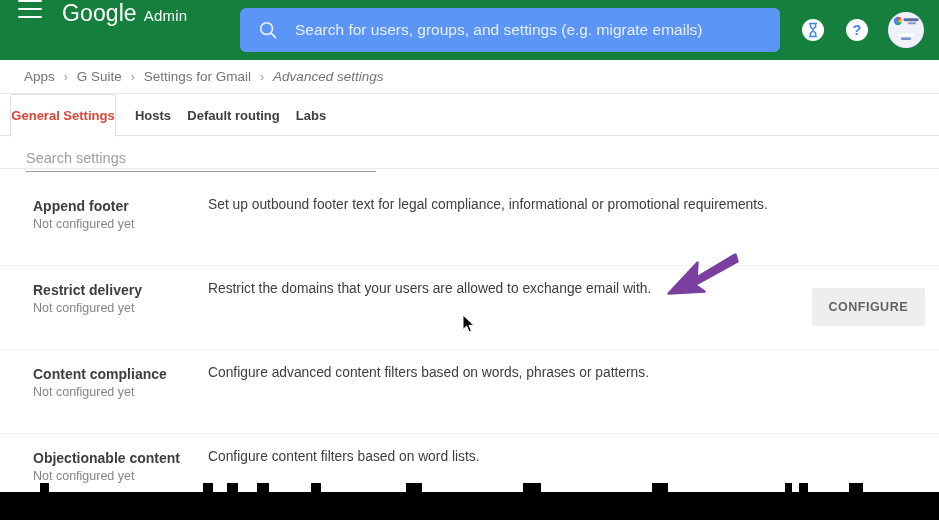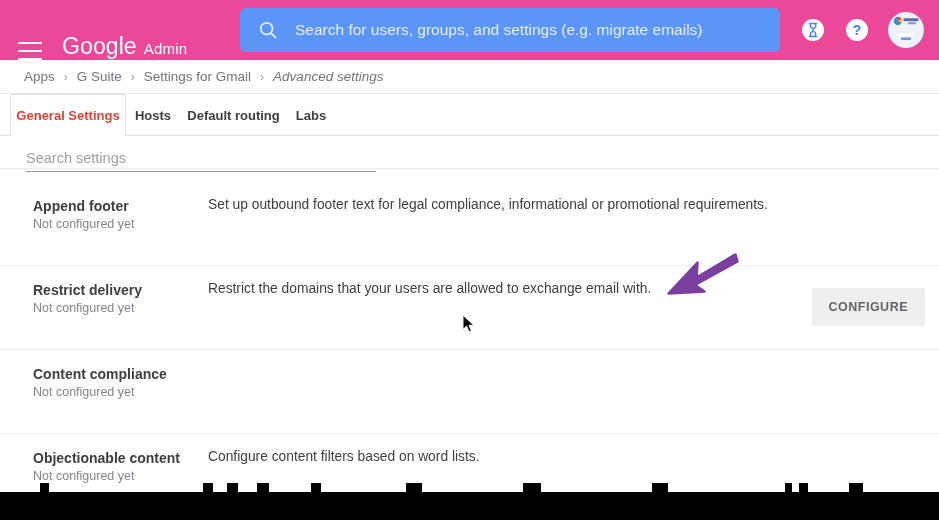--- a/index.html
+++ b/index.html
@@ -7,22 +7,22 @@
     width: 939px; height: 520px;
     font-family: "Liberation Sans", sans-serif;
     background: #ffffff;
     overflow: hidden;
   }
   #app { position: relative; width: 939px; height: 520px; background: #fff; }
 
   
   .topbar {
     position: absolute; left: 0; top: 0; width: 939px; height: 60px;
-    background: #ec4899;
-    display: flex; align-items: flex-end;
+    background: #15803d;
+    display: flex; align-items: flex-start;
   }
   .hamburger {
     width: 24px; height: 18px; margin-left: 18px; margin-right: 20px;
     display: flex; flex-direction: column; justify-content: space-between;
     cursor: pointer;
   }
   .hamburger span { display:block; height: 2px; width: 24px; background: #fff; border-radius: 1px; }
 
   .brand { display: flex; align-items: baseline; color: #fff; white-space: nowrap; }
   .brand-google { font-size: 23px; letter-spacing: .1px; }
@@ -186,21 +186,21 @@
     <span class="crumb">Apps</span>
     <span class="crumb-sep">›</span>
     <span class="crumb">G Suite</span>
     <span class="crumb-sep">›</span>
     <span class="crumb">Settings for Gmail</span>
     <span class="crumb-sep">›</span>
     <span class="crumb last">Advanced settings</span>
   </div>
 
   <div class="tabs">
-    <div class="tab active" style="left:10px;width:116px;">
+    <div class="tab active" style="left:10px;width:106px;">
       <span>General Settings</span>
     </div>
     <div class="tab" style="left:181px;width:105px;">
       <span>Default routing</span>
     </div>
     <div class="tab" style="left:129px;width:48px;">
       <span>Hosts</span>
     </div>
     <div class="tab" style="left:290px;width:42px;">
       <span>Labs</span>
@@ -222,20 +222,21 @@
   <div class="row" style="top:266px;padding-left:40px;">
     <div class="row-title">Restrict delivery</div>
     <div class="row-sub">Not configured yet</div>
     <div class="row-desc">Restrict the domains that your users are allowed to exchange email with.</div>
     <button class="configure-btn">CONFIGURE</button>
   </div>
 
   <div class="row" style="top:350px;">
     <div class="row-title">Content compliance</div>
     <div class="row-sub">Not configured yet</div>
+    <div class="row-desc">Configure advanced content filters based on words, phrases or patterns.</div>
   </div>
 
   <div class="row" style="top:434px;">
     <div class="row-title">Objectionable content</div>
     <div class="row-sub">Not configured yet</div>
     <div class="row-desc">Configure content filters based on word lists.</div>
   </div>
 
   <svg class="arrow-annot" viewBox="0 0 74 50">
     <g>

